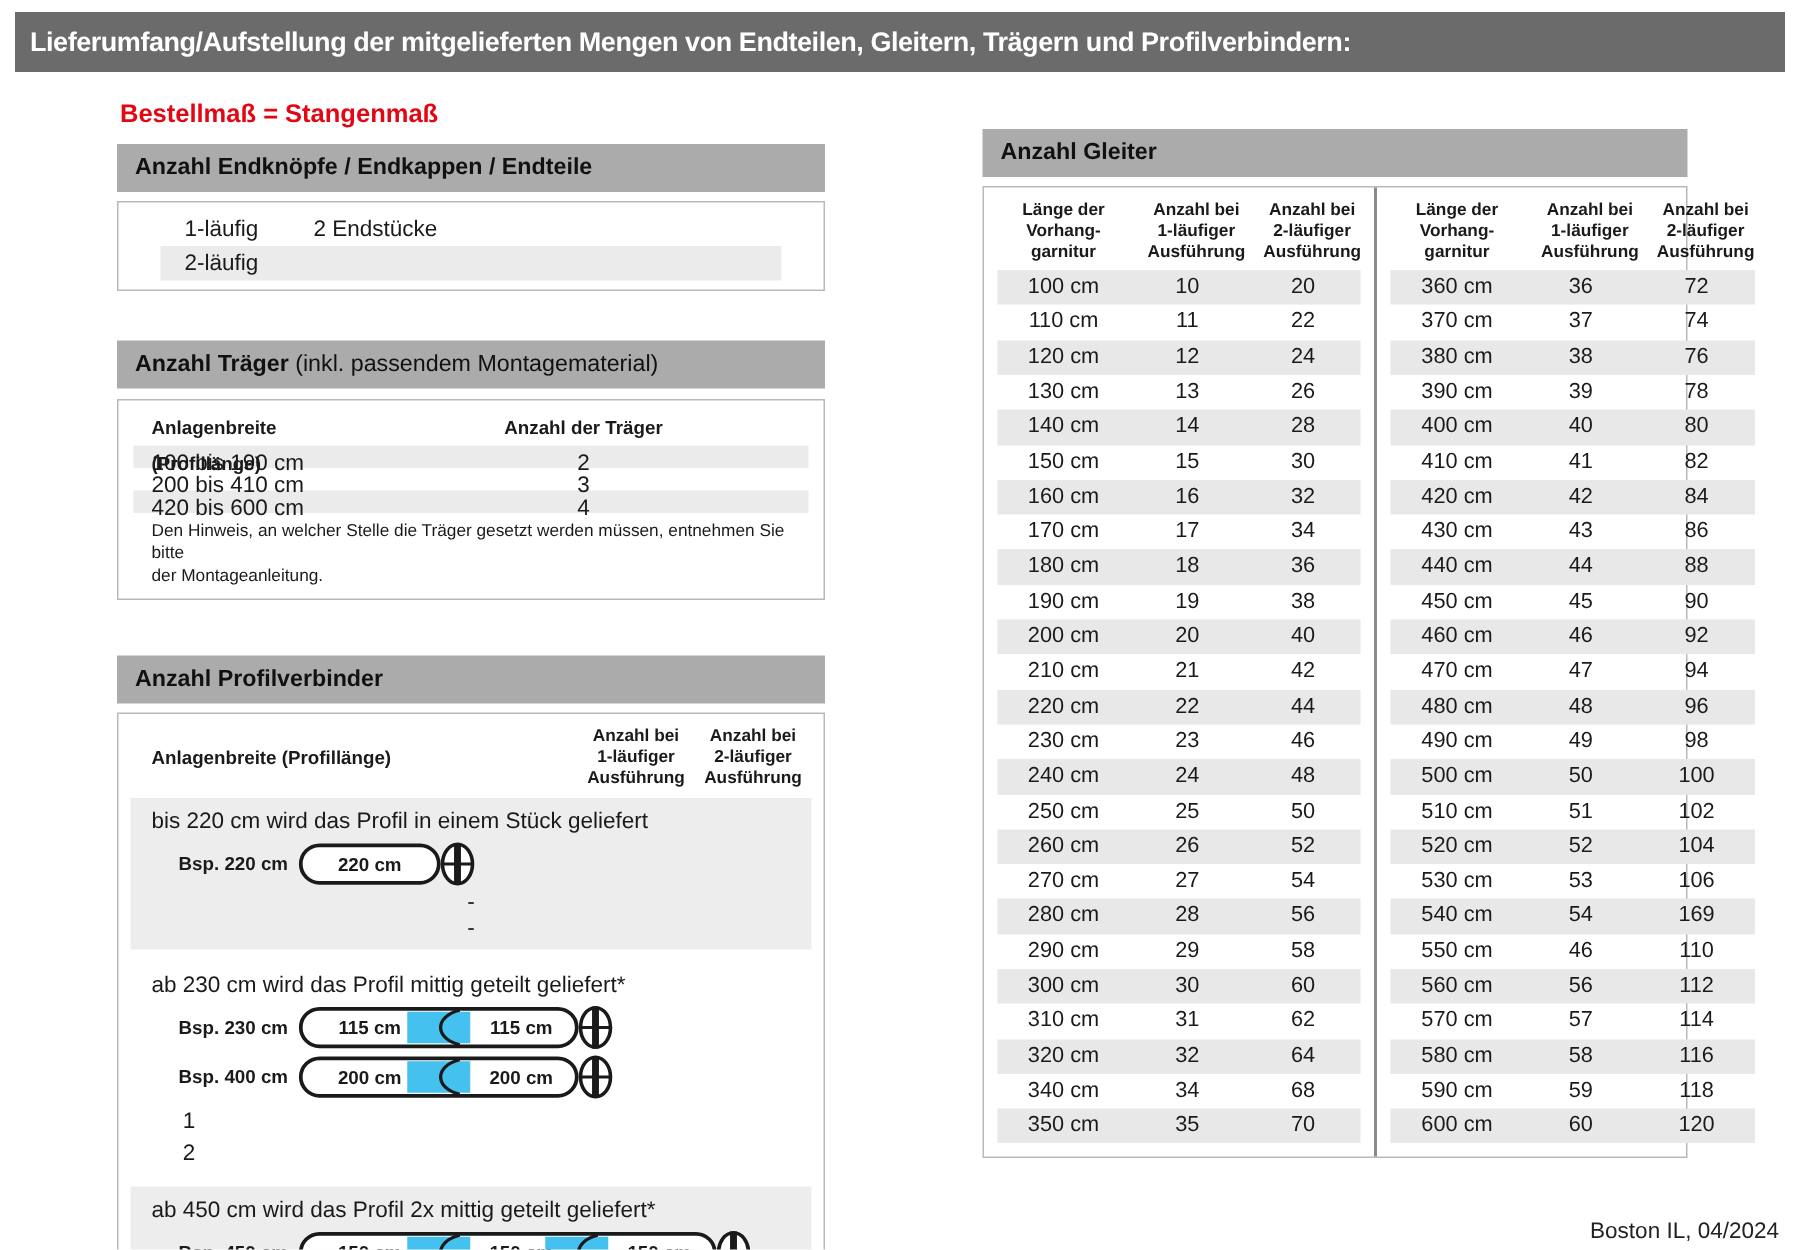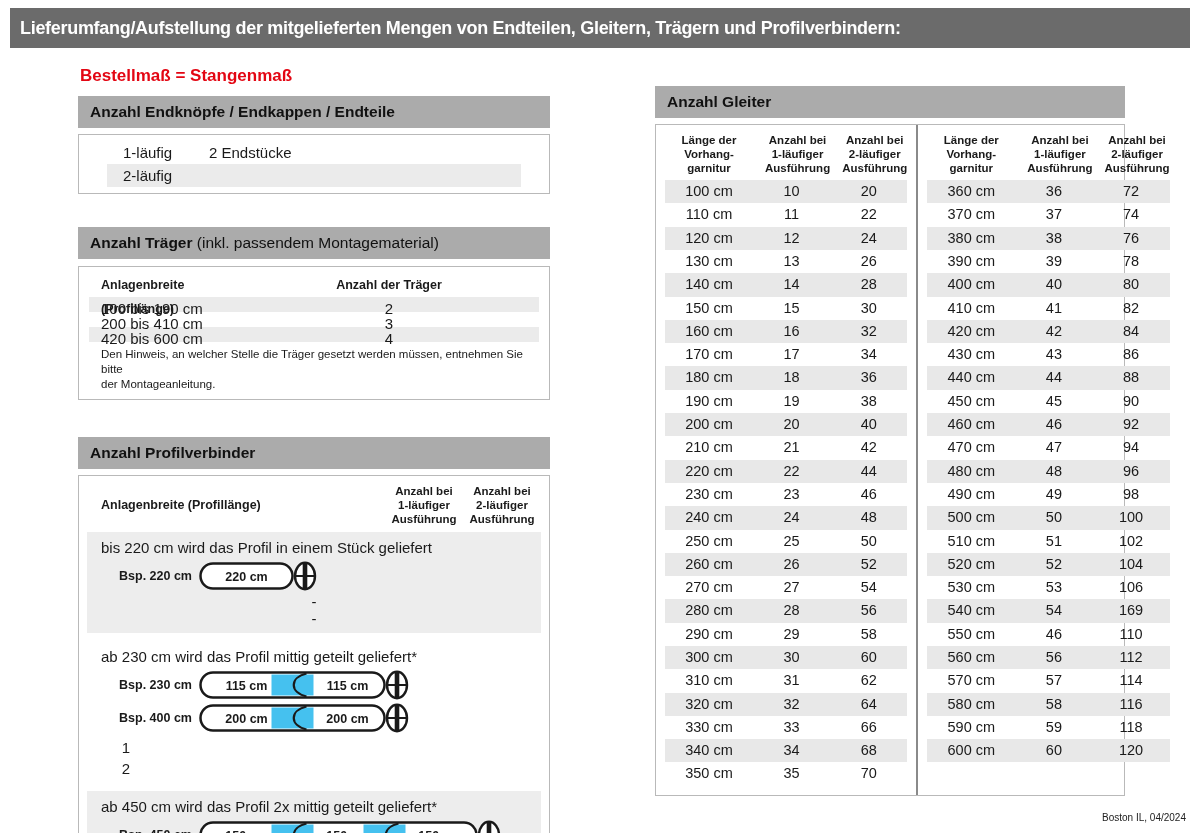--- a/index.html
+++ b/index.html
@@ -59,21 +59,21 @@
 
   
   #gbox{margin-top:6px;display:flex;align-items:stretch;}
   .g-half{flex:1;padding:8px 9px 9px;box-sizing:border-box;}
   .g-half + .g-half{border-left:2.5px solid #8a8a8a;}
   .g-head{display:flex;font-weight:bold;font-size:11.5px;text-align:center;line-height:1.22;margin-bottom:5px;white-space:pre-line;gap:12px;}
   .g-c1{width:88px;flex:none;}
   .g-c2,.g-c3{flex:1;}
   .g-row{display:flex;height:23.3px;line-height:23.3px;font-size:14.5px;text-align:center;}
   .g-rows div.g-row:nth-of-type(odd){background:#e8e8e8;}
-  .footer{position:absolute;right:14px;top:812px;font-size:10px;color:#222;}
+  .footer{position:absolute;right:14px;top:812px;font-size:15px;color:#222;}
 </style>
 </head>
 <body style="--accent-red: #e30613; --connector-blue: #45c1ef; --header-gray: #ababab; --titlebar-gray: #6b6b6b;">
 
 <div class="titlebar">
   <span>Lieferumfang/Aufstellung der mitgelieferten Mengen von Endteilen, Gleitern, Trägern und Profilverbindern:</span>
 </div>
 
 <div class="left-col">
 
@@ -370,25 +370,20 @@
             <span class="g-c2">31</span>
             <span class="g-c3">62</span>
           </div>
 
           <div class="g-row">
             <span class="g-c1">320 cm</span>
             <span class="g-c2">32</span>
             <span class="g-c3">64</span>
           </div>
 
-          <div class="g-row">
-            <span class="g-c1">330 cm</span>
-            <span class="g-c2">33</span>
-            <span class="g-c3">66</span>
-          </div>
 
           <div class="g-row">
             <span class="g-c1">340 cm</span>
             <span class="g-c2">34</span>
             <span class="g-c3">68</span>
           </div>
 
           <div class="g-row">
             <span class="g-c1">350 cm</span>
             <span class="g-c2">35</span>

